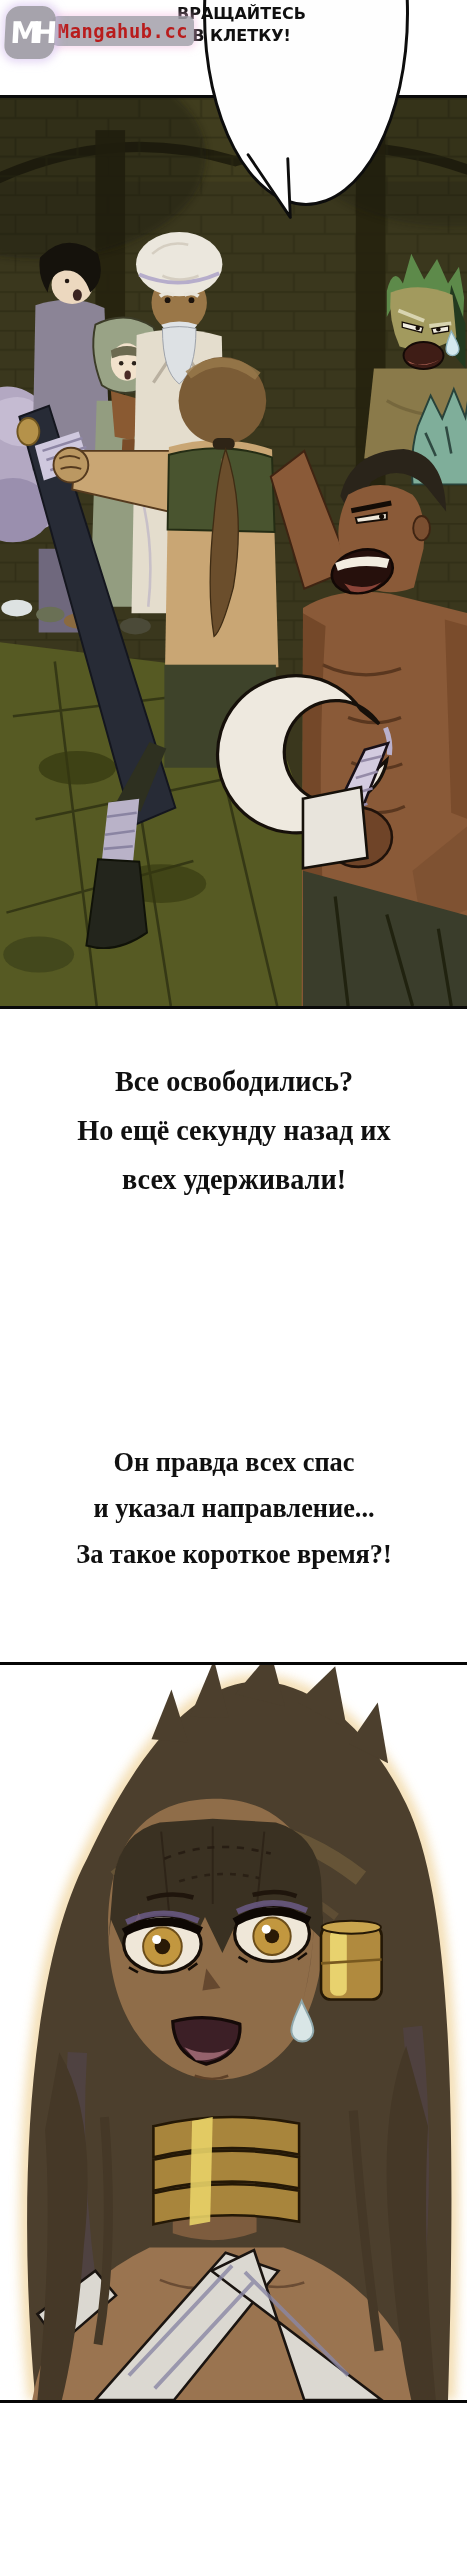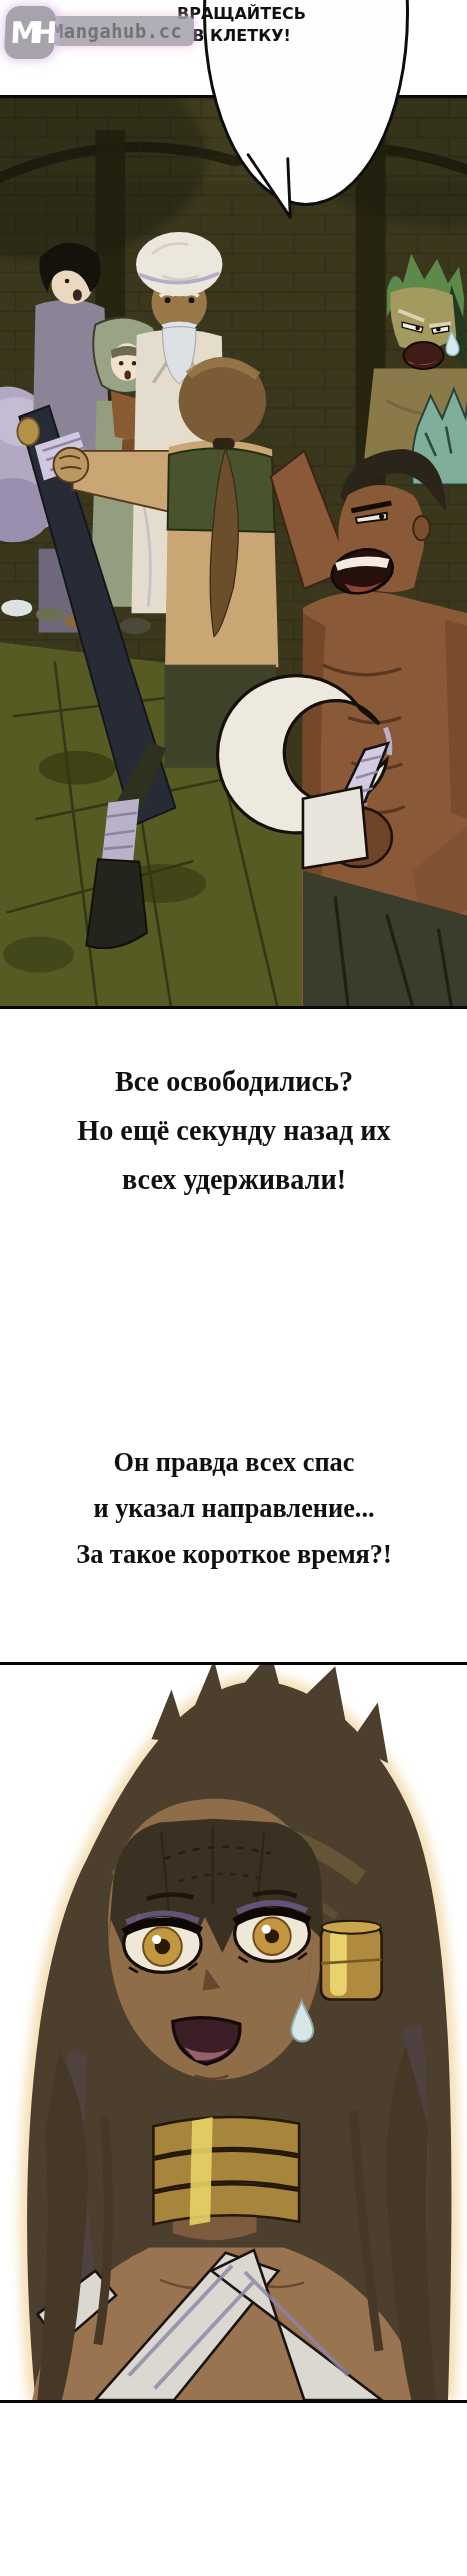--- a/index.html
+++ b/index.html
@@ -4,22 +4,22 @@
 <style>
   html,body{margin:0;padding:0;background:#ffffff;}
   .page{position:relative;width:468px;height:2576px;margin:0 auto;overflow:hidden;background:#ffffff;font-family:"Liberation Sans",sans-serif;}
 
   
   .wm-logo{position:absolute;left:5.2px;top:6.4px;width:50px;height:53px;background:rgba(158,155,165,.92);
     border-radius:14px;box-shadow:0 0 9px 3.2px rgba(205,180,235,.55);display:flex;align-items:center;justify-content:center;
     color:#ffffff;font-weight:bold;font-size:30px;letter-spacing:-7.7px;font-family:"DejaVu Sans",sans-serif;
     transform:skewX(-3deg);z-index:30;}
   .wm-pill{position:absolute;left:52px;top:16px;width:142px;height:30px;background:rgba(163,160,170,.85);
-    border-radius:5.8px;box-shadow:0 0 7.7px 2.6px rgba(243,186,223,.5);display:flex;align-items:center;justify-content:flex-start;
-    color:#737373;font-weight:bold;font-size:18.7px;font-family:"DejaVu Sans Mono",monospace;letter-spacing:0.6px;z-index:29;}
+    border-radius:5.8px;box-shadow:0 0 7.7px 2.6px rgba(243,186,223,.5);display:flex;align-items:center;justify-content:center;
+    color:#b91c1c;font-weight:bold;font-size:18.7px;font-family:"DejaVu Sans Mono",monospace;letter-spacing:0.6px;z-index:29;}
 
   
   .bubble{position:absolute;left:203px;top:-179px;width:200px;height:379px;background:#fefefe;
     border:3.2px solid #0d0d0d;border-radius:50%;z-index:20;}
   .bubble-tail{position:absolute;left:243px;top:153px;width:55px;height:70px;z-index:21;}
   .bubble-text{position:absolute;left:169px;top:2.6px;width:145px;text-align:center;z-index:22;
     font-family:"DejaVu Sans",sans-serif;font-weight:bold;color:#101010;font-size:16px;line-height:21px;
     transform:scaleY(1.04);}
 
   

